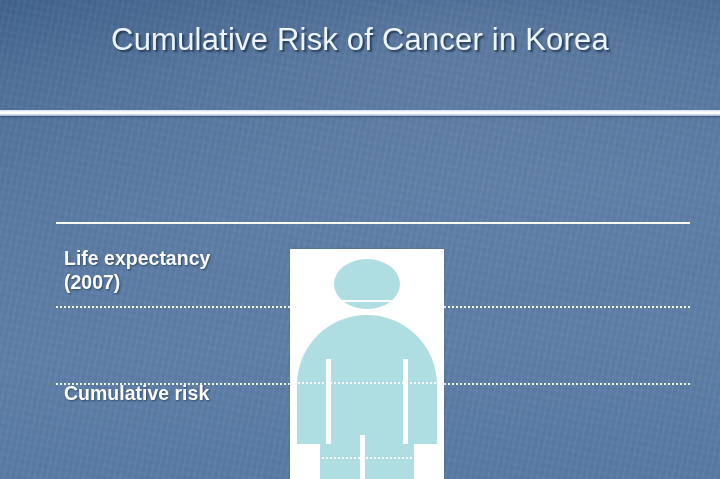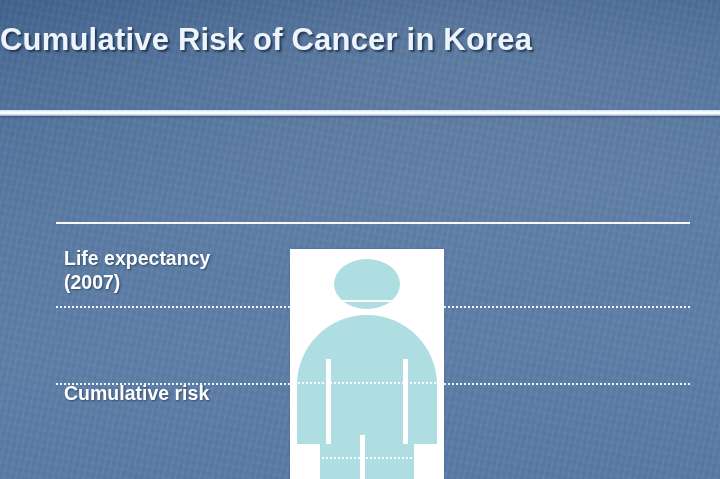--- a/index.html
+++ b/index.html
@@ -19,22 +19,22 @@
     content:"";position:absolute;inset:0;pointer-events:none;
     background-image:
       repeating-linear-gradient(102deg, rgba(255,255,255,0.035) 0px, rgba(255,255,255,0.035) 1px, rgba(0,0,0,0.00) 2px, rgba(0,0,0,0.022) 4px, rgba(255,255,255,0.00) 6px),
       repeating-linear-gradient(11deg, rgba(255,255,255,0.028) 0px, rgba(255,255,255,0.00) 3px, rgba(0,0,0,0.018) 5px, rgba(0,0,0,0.00) 8px);
     opacity:.95;
   }
   #slide>*{position:relative;}
 
   
   .title{
-    position:absolute;left:0;top:22px;width:720px;
-    font-size:31px;font-weight:bold;color:#eef4fb;letter-spacing:.2px;
+    position:absolute;left:0;top:22px;width:720px;text-align:center;
+    font-size:31px;font-weight:normal;color:#eef4fb;letter-spacing:.2px;
     text-shadow:2px 2px 2px rgba(20,40,65,.75);
     white-space:nowrap;
   }
   .title-rule{
     position:absolute;left:0;top:74px;width:720px;height:6px;
     background:linear-gradient(180deg,#cfe0f0 0%,#ffffff 38%,#ffffff 55%,#93aecb 100%);
     box-shadow:0 1px 2px rgba(20,40,65,.45);
   }
 
   

